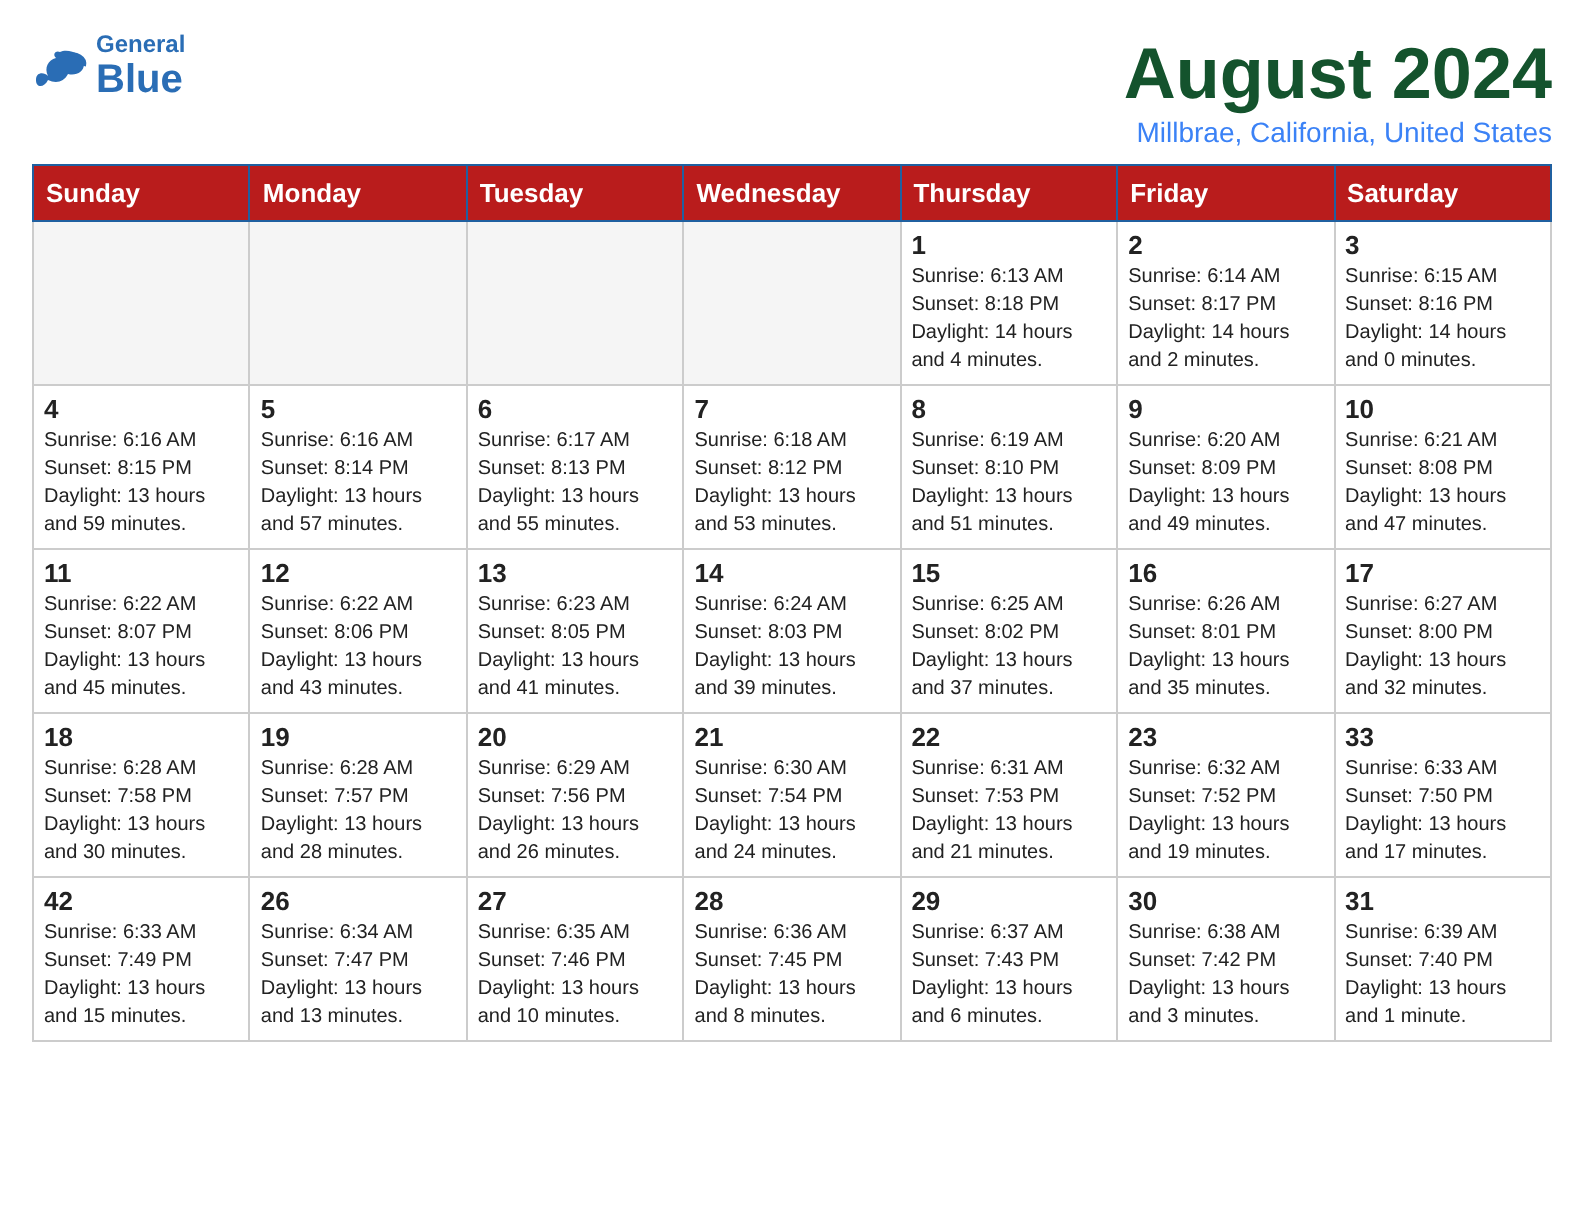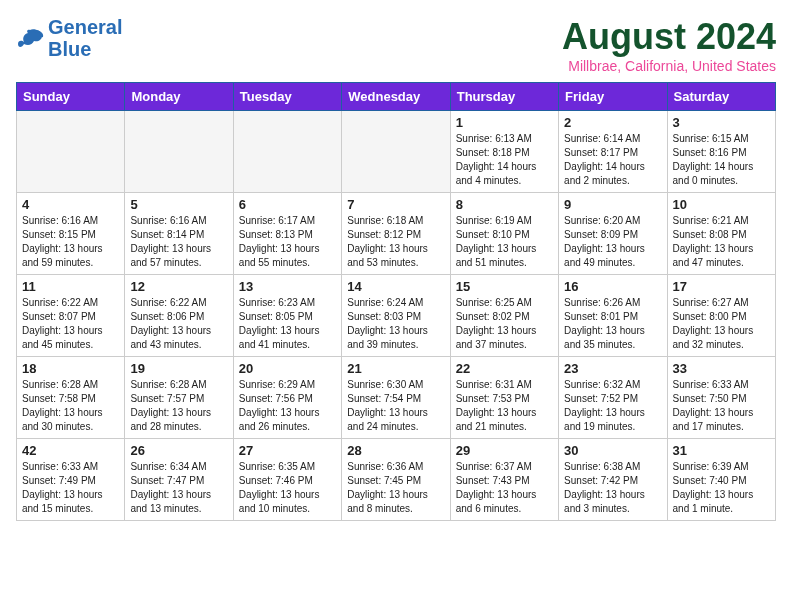--- a/index.html
+++ b/index.html
@@ -28,29 +28,29 @@
     .title-area {
       text-align: right;
     }
     .month-title {
       font-size: 36px;
       font-weight: bold;
       color: #14532d;
     }
     .location {
       font-size: 14px;
-      color: #ec4899;
+      color: #3b82f6;
     }
     .calendar {
       width: 100%;
       border-collapse: collapse;
       border: 1px solid #ccc;
     }
     .calendar th {
-      background: #6d28d9;
+      background: #b91c1c;
       color: #fff;
       font-size: 13px;
       font-weight: bold;
       padding: 6px 6px;
       text-align: left;
       border: 1px solid #2060a0;
     }
     .calendar td {
       vertical-align: top;
       border: 1px solid #ccc;
@@ -80,21 +80,21 @@
 </head>
 <body>
 
 <div class="header-area">
   <div class="logo">
     <svg class="logo-bird" viewBox="0 0 28 24" xmlns="http://www.w3.org/2000/svg">
       <path d="M14 4 C18 2, 26 5, 26 10 C26 14, 22 16, 18 15 C16 19, 12 20, 8 18 C6 22, 2 22, 2 18 C2 14, 6 14, 8 16 C6 12, 8 8, 12 7 C10 5, 12 3, 14 4Z" fill="#2a6db5"></path>
       <path d="M18 6 C22 4, 27 7, 26 11" fill="none" stroke="#2a6db5" stroke-width="2"></path>
     </svg>
     <div>
-      <div style="font-size:20px;font-weight:bold;color:#1a1a1a;line-height:1.1;">
+      <div style="font-size:12px;font-weight:bold;color:#1a1a1a;line-height:1.1;">
         <span style="color:#2a6db5;">General</span>
       </div>
       <div style="font-size:20px;font-weight:bold;color:#2a6db5;line-height:1.1;">Blue</div>
     </div>
   </div>
   <div class="title-area">
     <div class="month-title">August 2024</div>
     <div class="location">Millbrae, California, United States</div>
   </div>
 </div>

